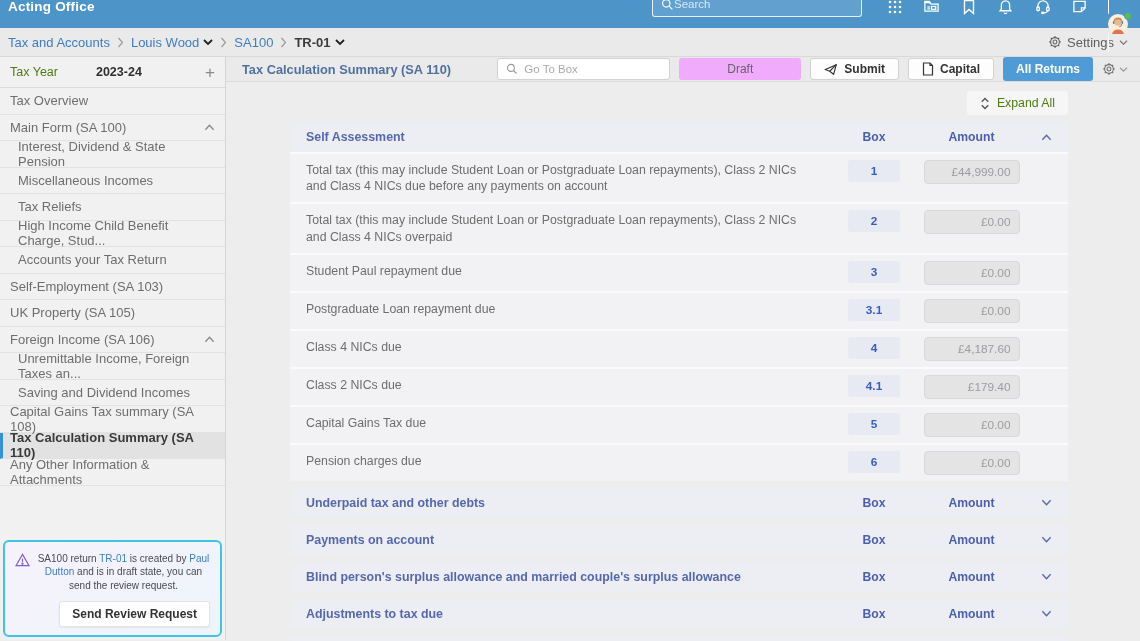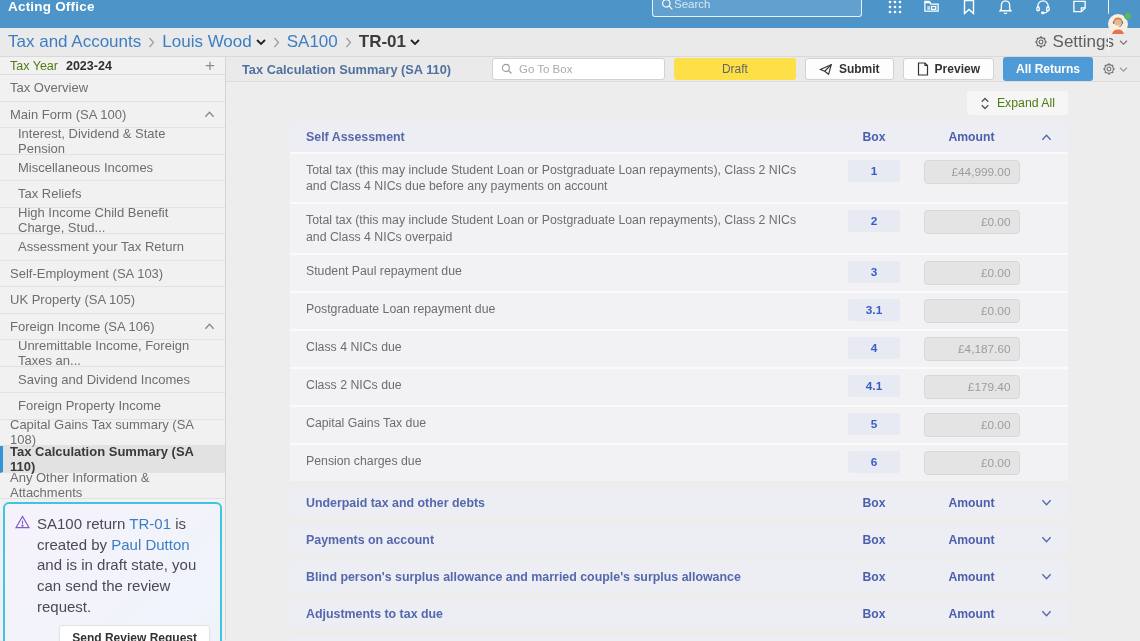--- a/index.html
+++ b/index.html
@@ -12,63 +12,63 @@
     background:rgba(255,255,255,.12); border:1px solid rgba(255,255,255,.85); border-radius:3px; padding:0 8px; }
   .tb-search input { background:transparent; border:none; outline:none; color:#fff; font-size:11.5px; width:100%; font-family:inherit; }
   .tb-search input::placeholder { color:rgba(255,255,255,.75); }
   .tb-icons { display:flex; align-items:center; gap:20px; color:#fff; }
   .tb-ic { width:17px; height:17px; display:flex; align-items:center; justify-content:center; cursor:pointer; }
   .avatar-wrap { position:relative; width:22px; height:22px; }
   .avatar { width:22px; height:22px; border-radius:50%; background:#fbeedd; overflow:hidden; border:1px solid rgba(255,255,255,.7); }
   .status-dot { position:absolute; right:-2px; bottom:-2px; width:8px; height:8px; border-radius:50%; background:#5cc046; border:1.5px solid #4d95c9; }
 
   
-  .crumbbar { height:29px; background:#eaeaea; border-bottom:1px solid #d9d9d9; display:flex; align-items:center; padding:0 12px 0 8px; font-size:17px; }
+  .crumbbar { height:29px; background:#eaeaea; border-bottom:1px solid #d9d9d9; display:flex; align-items:center; padding:0 12px 0 8px; font-size:13px; }
   .crumb-link { color:#3d7ec2; cursor:pointer; }
   .crumb-sep { color:#9a9a9a; margin:0 7px; display:flex; }
   .crumb-current { color:#3c3c3c; font-weight:700; }
   .crumb-chev { color:#333; margin-left:4px; display:flex; cursor:pointer; }
   .crumb-right { margin-left:auto; display:flex; align-items:center; gap:5px; color:#5f5f5f; cursor:pointer; }
 
   
   .shell { display:flex; height:583px; }
   .sidebar { width:226px; background:#f1f1f1; border-right:1px solid #d5d5d5; display:flex; flex-direction:column; }
   .main { flex:1; display:flex; flex-direction:column; background:#ededee; }
 
   
   .taxyear-row { height:31px; display:flex; align-items:center; padding:0 10px; border-bottom:1px solid #dcdcdc; font-size:12.5px; }
   .taxyear-label { color:#4d7c0f; margin-right:8px; }
-  .taxyear-value { color:#2f2f2f; font-weight:700; }
+  .taxyear-value { color:#2f2f2f; font-weight:700;margin-left:30px; }
   .plus-btn { margin-left:auto; color:#8a8a8a; font-size:17px; font-weight:300; cursor:pointer; line-height:1; }
   .side-nav { }
   .side-item { height:26.5px; display:flex; align-items:center; padding:0 10px 0 10px; border-bottom:1px solid #e2e2e2;
     font-size:13px; color:#6e6e6e; cursor:pointer; background:#f1f1f1; }
   .side-item.indent { padding-left:18px; }
   .side-item.selected { background:#e2e2e2; color:#3a3a3a; font-weight:700; border-left:3px solid #3293d8; padding-left:7px; }
   .side-item .chev-up { margin-left:auto; color:#8a8a8a; display:flex; }
   .side-spacer { flex:1; }
 
   .notice { margin:3px; border:2px solid #3fc4e4; border-radius:6px; padding:10px 10px 8px 10px;
     background:linear-gradient(135deg,#f6f2fb 0%,#eef4fb 100%); }
   .notice-body { display:flex; gap:7px; }
   .warn-ic { color:#7b5ec7; flex:none; margin-top:1px; }
-  .notice-text { font-size:15px; color:#4a4a58; line-height:1.38; }
+  .notice-text { font-size:10px; color:#4a4a58; line-height:1.38;text-align:center; }
   .notice-text .nlink { color:#3d7ec2; cursor:pointer; }
   .notice-btn-row { display:flex; justify-content:flex-end; margin-top:8px; }
   .notice-btn { background:#fff; border:1px solid #e3e3e3; border-radius:3px; padding:5px 12px; font-size:12px; font-weight:700; color:#333; cursor:pointer; box-shadow:0 1px 2px rgba(0,0,0,.06); font-family:inherit; }
 
   
   .main-header { height:29px; background:#eaeaea; border-bottom:1px solid #dcdcdc; display:flex; align-items:center; padding:0 12px 0 16px; gap:9px; }
   .page-title { font-size:12.8px; font-weight:700; color:#50719f; flex:1; }
   .goto-box { width:173px; height:22px; background:#fff; border:1px solid #d2d2d2; border-radius:3px; display:flex; align-items:center; gap:6px; padding:0 8px; }
   .goto-box svg { color:#9a9a9a; flex:none; }
   .goto-box input { border:none; outline:none; font-size:11.5px; width:100%; color:#444; font-family:inherit; }
   .goto-box input::placeholder { color:#aaa; }
   .btn { height:22px; border-radius:3px; font-size:12px; display:flex; align-items:center; justify-content:center; gap:6px; cursor:pointer; font-family:inherit; }
-  .btn-draft { background:#fde047; border:none; color:#666; width:122px; }
+  .btn-draft { background:#f0abfc; border:none; color:#666; width:122px; }
   .btn-ghost { background:#fdfdfd; border:1px solid #d2d2d2; color:#333; font-weight:600; padding:0 13px; }
   .btn-primary { background:#4f9bd8; border:none; color:#fff; font-weight:600; padding:12px 13px; }
   .hdr-gear { display:flex; align-items:center; gap:3px; color:#6d6d6d; cursor:pointer; }
 
   
   .content { flex:1; padding:0 72px 0 64px; position:relative; }
   .expand-row { display:flex; justify-content:flex-end; padding:9px 0 7px 0; }
   .expand-btn { display:flex; align-items:center; gap:7px; background:#f6f6f7; border:none; border-radius:3px; padding:5px 13px; font-size:12.3px; color:#4d7c0f; cursor:pointer; font-family:inherit; }
   .expand-btn svg { color:#555; }
 
@@ -245,44 +245,41 @@
         <div class="side-item indent">
           <span>Miscellaneous Incomes</span>
         </div>
         <div class="side-item indent">
           <span>Tax Reliefs</span>
         </div>
         <div class="side-item indent">
           <span>High Income Child Benefit Charge, Stud...</span>
         </div>
         <div class="side-item indent">
-          <span>Assessment your Tax Return</span>
+          <span>Accounts your Tax Return</span>
         </div>
         <div class="side-item">
           <span>Self-Employment (SA 103)</span>
         </div>
         <div class="side-item">
           <span>UK Property (SA 105)</span>
         </div>
         <div class="side-item">
           <span>Foreign Income (SA 106)</span>
           <span class="chev-up">
             <svg width="11" height="9" viewBox="0 0 12 9" fill="none" stroke="currentColor" stroke-width="1.5">
               <polyline points="1.5,7 6,2 10.5,7"></polyline>
             </svg>
           </span>
         </div>
         <div class="side-item indent">
           <span>Unremittable Income, Foreign Taxes an...</span>
         </div>
         <div class="side-item indent">
           <span>Saving and Dividend Incomes</span>
-        </div>
-        <div class="side-item indent">
-          <span>Foreign Property Income</span>
         </div>
         <div class="side-item">
           <span>Capital Gains Tax summary (SA 108)</span>
         </div>
         <div class="side-item selected">
           <span>Tax Calculation Summary (SA 110)</span>
         </div>
         <div class="side-item">
           <span>Any Other Information &amp; Attachments</span>
         </div>
@@ -325,21 +322,21 @@
           </span>
         <span>Submit</span>
       </button>
       <button class="btn btn-ghost">
         <span>
             <svg width="12" height="14" viewBox="0 0 12 14" fill="none" stroke="#333" stroke-width="1.2">
               <path d="M1.5 1 L8 1 L10.5 3.5 L10.5 13 L1.5 13 Z"></path>
               <path d="M8 1 L8 3.5 L10.5 3.5"></path>
             </svg>
           </span>
-        <span>Preview</span>
+        <span>Capital</span>
       </button>
       <button class="btn btn-primary">All Returns</button>
       <span class="hdr-gear">
         <span>
             <svg width="14" height="14" viewBox="0 0 16 16" fill="none" stroke="#6d6d6d" stroke-width="1.2">
               <circle cx="8" cy="8" r="2.2"></circle>
               <path d="M8 1.2 L8 3.2 M8 12.8 L8 14.8 M1.2 8 L3.2 8 M12.8 8 L14.8 8 M3.2 3.2 L4.6 4.6 M11.4 11.4 L12.8 12.8 M12.8 3.2 L11.4 4.6 M4.6 11.4 L3.2 12.8"></path>
               <circle cx="8" cy="8" r="5"></circle>
             </svg>
           </span>

